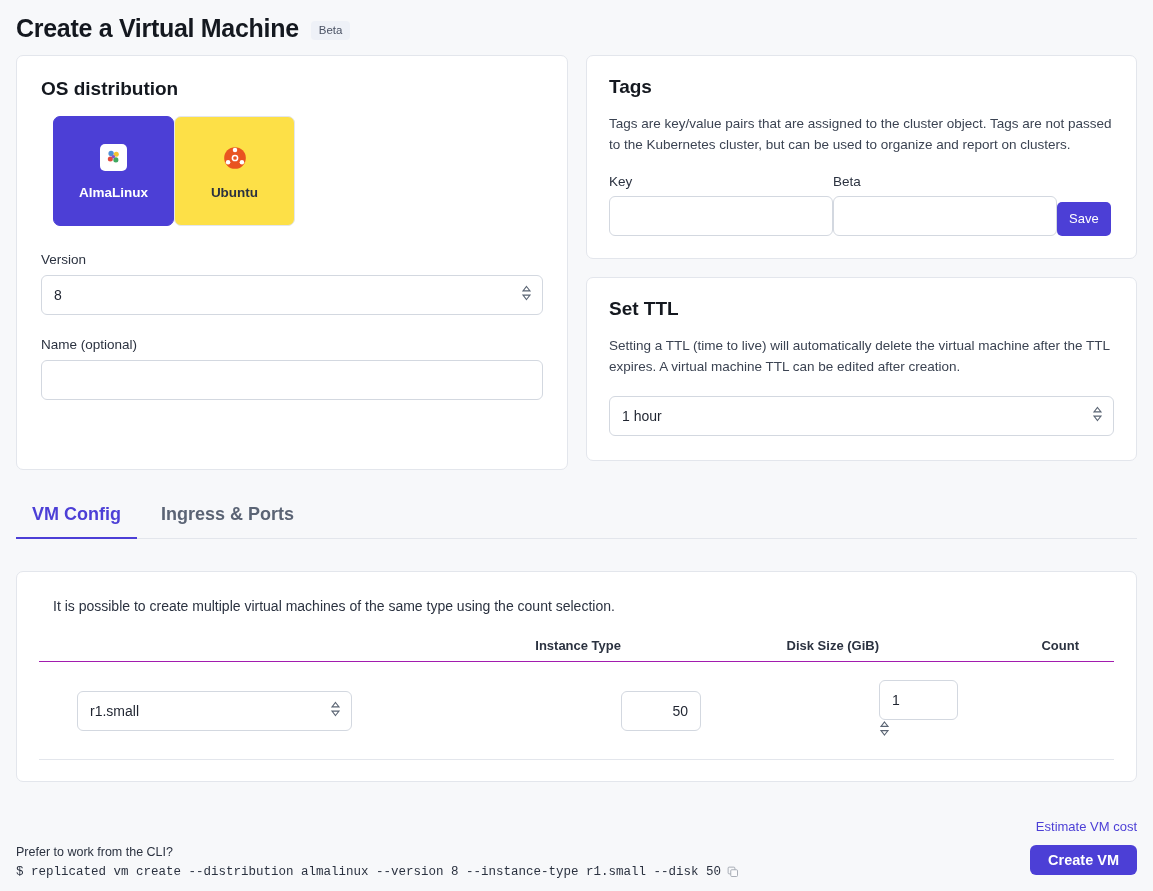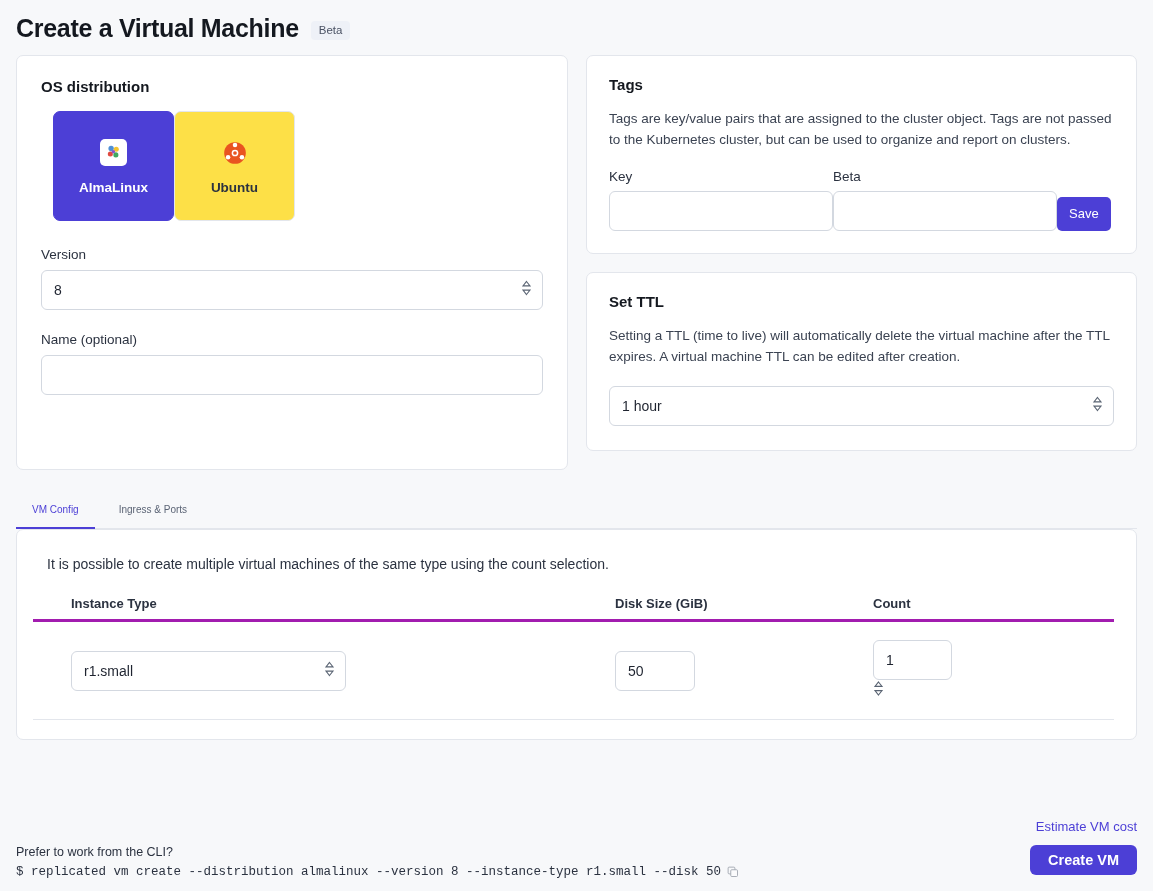--- a/index.html
+++ b/index.html
@@ -46,21 +46,21 @@
   }
 
   
   .card {
     background: #fff;
     border: 1px solid #e3e6ec;
     border-radius: 7px;
   }
   .card h2 {
     margin: 0 0 16px 0;
-    font-size: 15px;
+    font-size: 19px;
     font-weight: bold;
     color: #14181f;
   }
 
   .top-grid {
     display: flex;
     gap: 18px;
     align-items: flex-start;
   }
   .col-left { width: 553px; }
@@ -174,65 +174,66 @@
 
   
   .tabs {
     display: flex;
     gap: 8px;
     margin-top: 22px;
     border-bottom: 1px solid #e3e6ec;
   }
   .tab {
     padding: 12px 16px 12px 16px;
-    font-size: 10px;
-    font-weight: normal;
+    font-size: 18px;
+    font-weight: bold;
     color: #5b6475;
     cursor: pointer;
     border-bottom: 2.5px solid transparent;
     margin-bottom: -1px;
   }
   .tab.active {
     color: #4c3fd6;
     border-bottom-color: #4c3fd6;
   }
 
   
   #vmconfig-card {
-    margin-top: 0;
-    padding: 26px 22px 0 16px;
+    margin-top: 32px;
+    padding: 26px 22px 0 22px;
     height: 211px;
   }
   .vm-note {
     font-size: 14px;
     color: #2b3240;
     margin: 0 0 24px 14px;
   }
   .vm-table { width: 100%; }
   .vm-head {
     display: flex;
-    border-bottom: 3px solid #a21caf;
+    border-bottom: 1px solid #a21caf;
     padding: 0 0 8px 0;
+    text-align: right;
   }
   .vm-body {
     display: flex;
     align-items: center;
     border-bottom: 1px solid #e3e6ec;
     padding: 18px 0 18px 0;
   }
   .col-instance { width: 582px; padding-left: 38px; }
   .col-disk { width: 258px; }
   .col-count { width: 200px; }
   .vm-head .hcell {
     font-size: 13px;
     font-weight: bold;
     color: #2b3240;
   }
   .inst-select { width: 275px; }
-  .disk-input { width: 80px; }
+  .disk-input { width: 80px; text-align: right; }
   .count-wrap { width: 79px; position: relative; }
   .count-input { width: 79px; padding-right: 22px; }
 
   
   .footer {
     position: absolute;
     left: 16px;
     right: 16px;
     bottom: 10px;
   }

